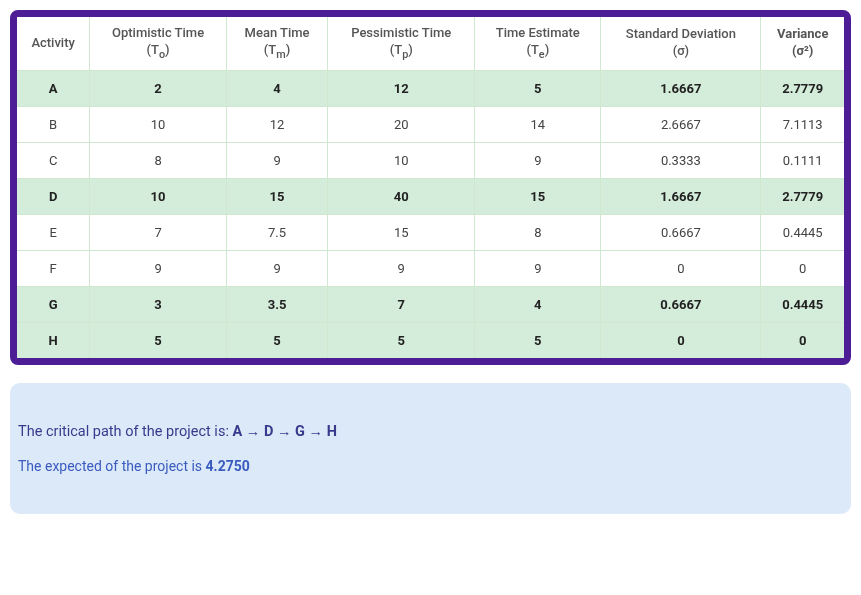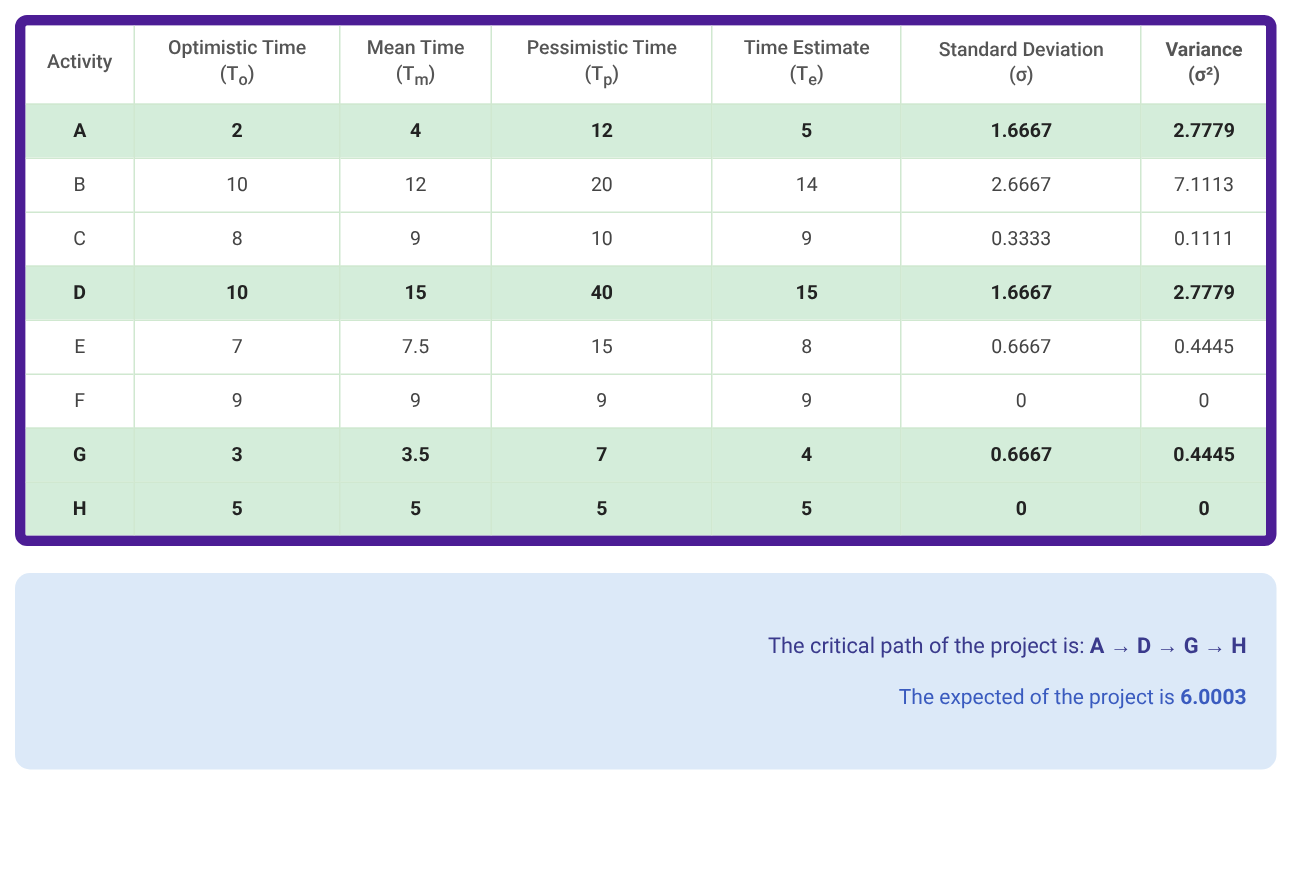--- a/index.html
+++ b/index.html
@@ -63,22 +63,22 @@
 
     
     .row-normal {
       background-color: #fff;
     }
 
     
     .summary-box {
       background: #dce9f8;
       border-radius: 10px;
-      padding: 28px 20px;
-      text-align: right;
+      padding: 28px 8px;
+      text-align: left;
       color: #3a3a6e;
       font-size: 14px;
       line-height: 2.0;
     }
     .summary-box p {
       margin: 6px 0;
     }
     .summary-box strong {
       font-weight: 700;
     }
@@ -186,15 +186,15 @@
         </tr>
       </tbody>
   </table>
 </div>
 
 <div class="summary-box">
   <p class="critical-path">
     <span>The critical path of the project is: </span><strong>A → D → G → H</strong>
   </p>
   <p class="variance-line">
-    <span>The expected of the project is </span><strong>6.0003</strong>
+    <span>The expected of the project is </span><strong>4.2750</strong>
   </p>
 </div>
 
 </body></html>

